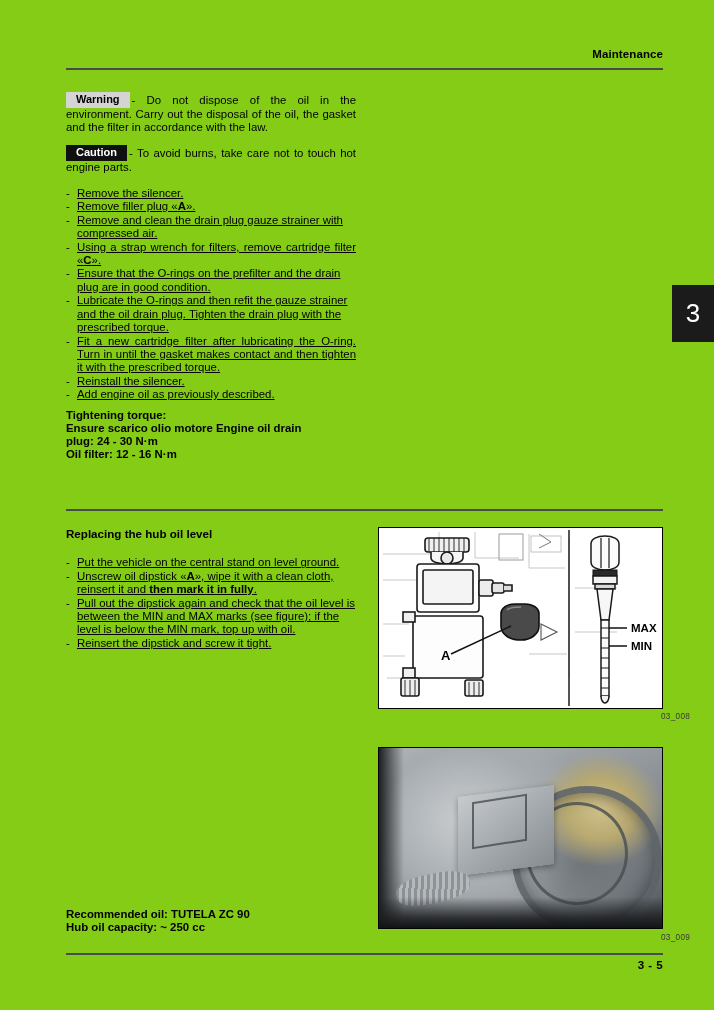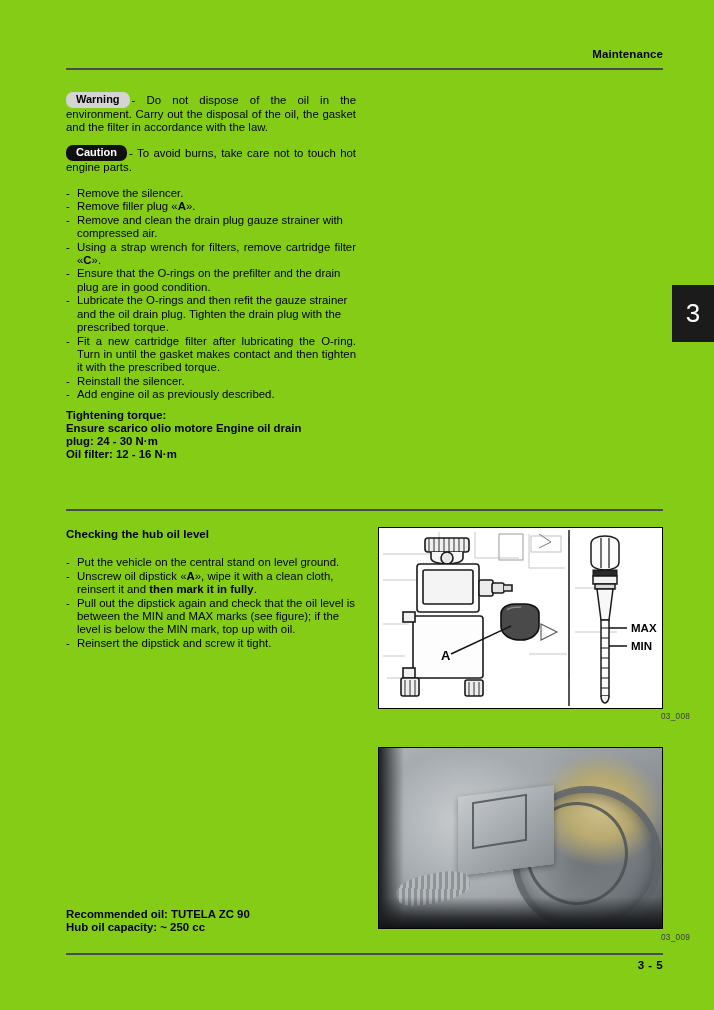--- a/index.html
+++ b/index.html
@@ -86,40 +86,40 @@
     margin: 0;
     text-align: justify;
   }
   .badge {
     display: inline-block;
     font-weight: bold;
     font-size: 11px;
     padding: 1px 10px 1.5px 10px;
     margin-right: 2px;
     vertical-align: 1px;
-    border-radius: 7px;
   }
   .badge-warning {
     background: #d4d4d4;
     color: #000000;
   }
   .badge-caution {
     background: #101010;
     color: #ffffff;
   }
   ul.steps {
     list-style: none;
     margin: 0;
     padding: 0;
   }
   ul.steps li {
     position: relative;
     padding-left: 11px;
     text-align: justify;
     margin: 0;
+    text-decoration: underline;
   }
   ul.steps li::before {
     content: "-";
     position: absolute;
     left: 0;
     top: 0;
   }
   ul.steps li.nojust { text-align: left; }
   .bold { font-weight: bold; }
   .spec {
@@ -267,21 +267,21 @@
       <div>Ensure scarico olio motore Engine oil drain</div>
       <div>plug: 24 - 30 N·m</div>
       <div>Oil filter: 12 - 16 N·m</div>
     </div>
 
   </div>
 
   <div class="rule rule-mid"></div>
 
   <div class="col" style="top:527px;">
-    <div class="sec-title">Checking the hub oil level</div>
+    <div class="sec-title">Replacing the hub oil level</div>
     <ul class="steps" style="margin-top:16px;">
       <li class="nojust">Put the vehicle on the central stand on level ground.</li>
       <li class="nojust">Unscrew oil dipstick «<span class="bold">A</span>», wipe it with a clean cloth, reinsert it and <span class="bold">then mark it in fully</span>.</li>
       <li class="nojust">Pull out the dipstick again and check that the oil level is between the MIN and MAX marks (see figure); if the level is below the MIN mark, top up with oil.</li>
       <li class="nojust">Reinsert the dipstick and screw it tight.</li>
     </ul>
   </div>
 
   <div class="figure" style="left:378px; top:527px; width:285px; height:182px;">
     <svg class="fig1-svg" width="283" height="180" viewBox="0 0 283 180">

